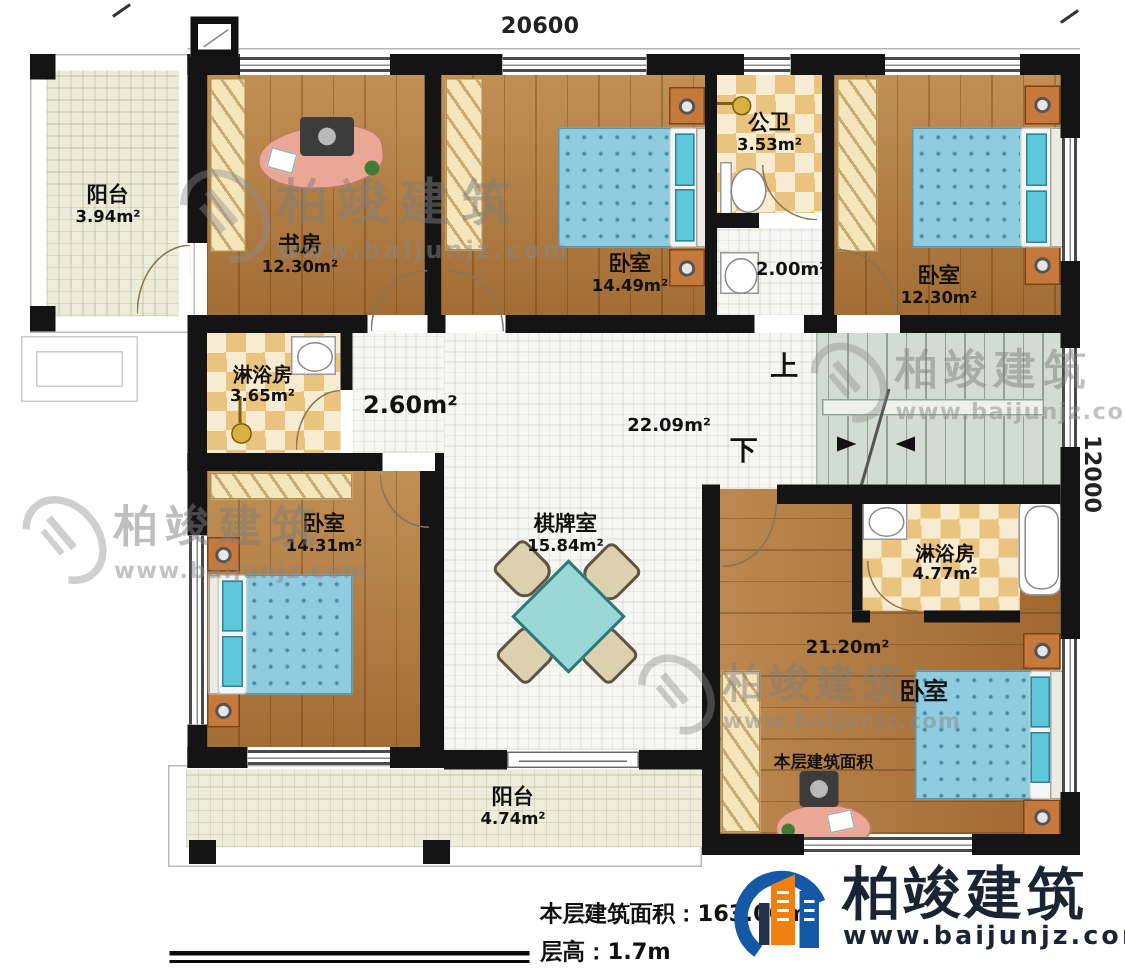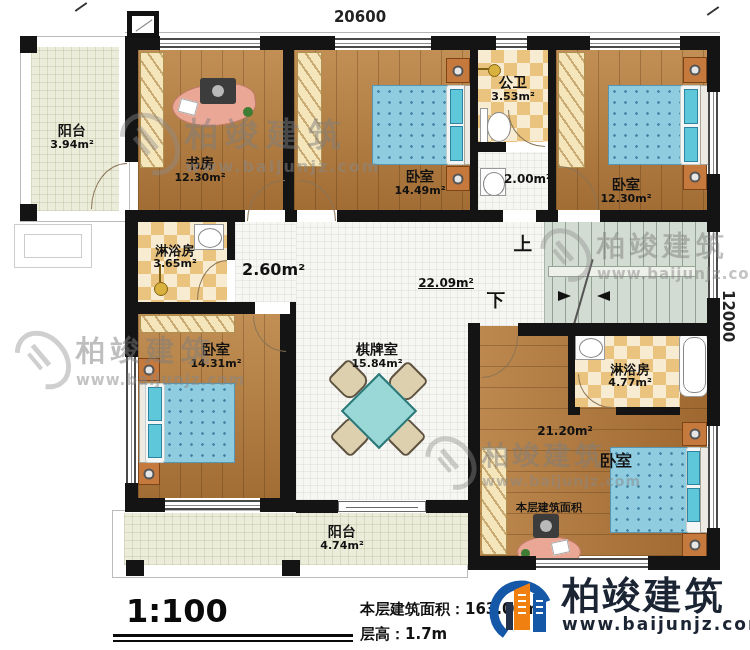--- a/index.html
+++ b/index.html
@@ -285,21 +285,21 @@
     <span class="ra">12.30m²</span>
   </div>
   <div class="rlabel" style="left:146px;top:243px;width:58px;">
     <span class="rn" style="font-size:13px;">淋浴房</span>
     <span class="ra">3.65m²</span>
   </div>
   <div class="rlabel" style="left:242px;top:261px;width:46px;">
     <span class="ra" style="font-size:16px;">2.60m²</span>
   </div>
   <div class="rlabel" style="left:418px;top:276px;width:56px;">
-    <span class="ra" style="font-size:12px;text-decoration:underline;">22.09m²</span>
+    <span class="ra" style="font-size:12px;">22.09m²</span>
   </div>
   <div class="rlabel" style="left:186px;top:341px;width:60px;">
     <span class="rn">卧室</span>
     <span class="ra">14.31m²</span>
   </div>
   <div class="rlabel" style="left:344px;top:341px;width:66px;">
     <span class="rn">棋牌室</span>
     <span class="ra">15.84m²</span>
   </div>
   <div class="rlabel" style="left:598px;top:362px;width:64px;">
@@ -361,21 +361,20 @@
       <i style="left:10px;top:12px;width:4px;height:18px;"></i>
         <i style="left:17px;top:8px;width:5px;height:24px;"></i>
     </div>
     <div class="wm-text">
       <span class="wm-name" style="font-size:27px;letter-spacing:4px;">柏竣建筑</span>
       <span class="wm-url" style="font-size:14px;letter-spacing:1px;">www.baijunjz.com</span>
     </div>
   </div>
 
   <div class="title-row">
-    <span class="title-scale">1:100</span>
   </div>
   <div class="uline" style="left:113px;top:634px;width:240px;height:3px;"></div>
   <div class="uline" style="left:113px;top:640px;width:240px;height:2px;"></div>
   <div class="info" style="left:360px;top:600px;">本层建筑面积：163.00m²</div>
   <div class="info" style="left:360px;top:625px;">层高：1.7m</div>
 
   <div class="brand" style="left:486px;top:570px;">
     <svg width="74" height="78" viewBox="0 0 74 78">
       <circle cx="35" cy="42" r="27" fill="none" stroke="#1558a8" stroke-width="9" stroke-dasharray="100 70" transform="rotate(125 35 42)"></circle>
       <polygon points="28,20 44,13 44,60 28,60" fill="#f08010"></polygon>

